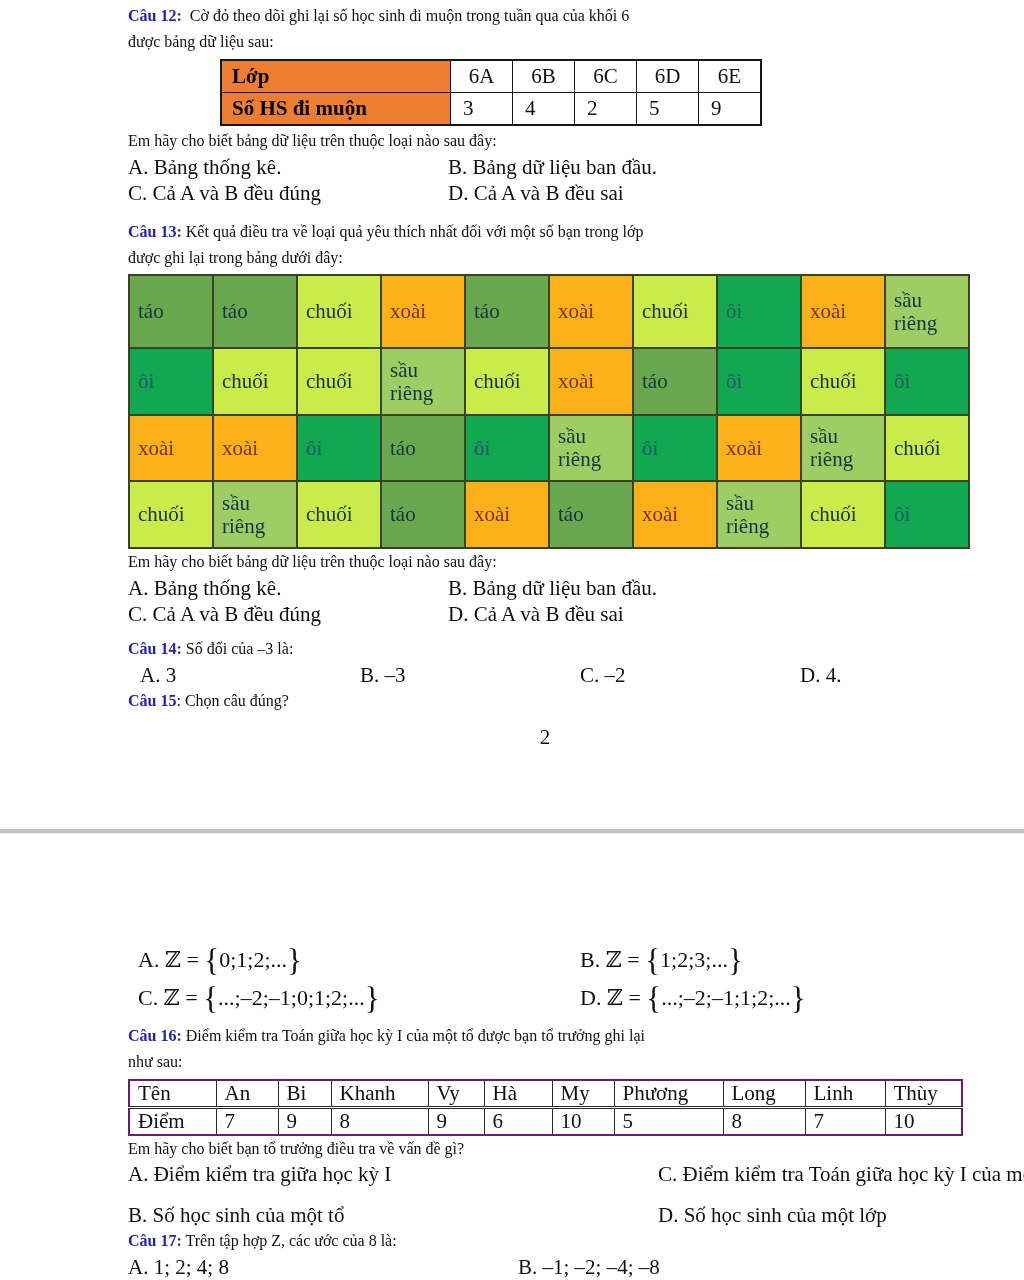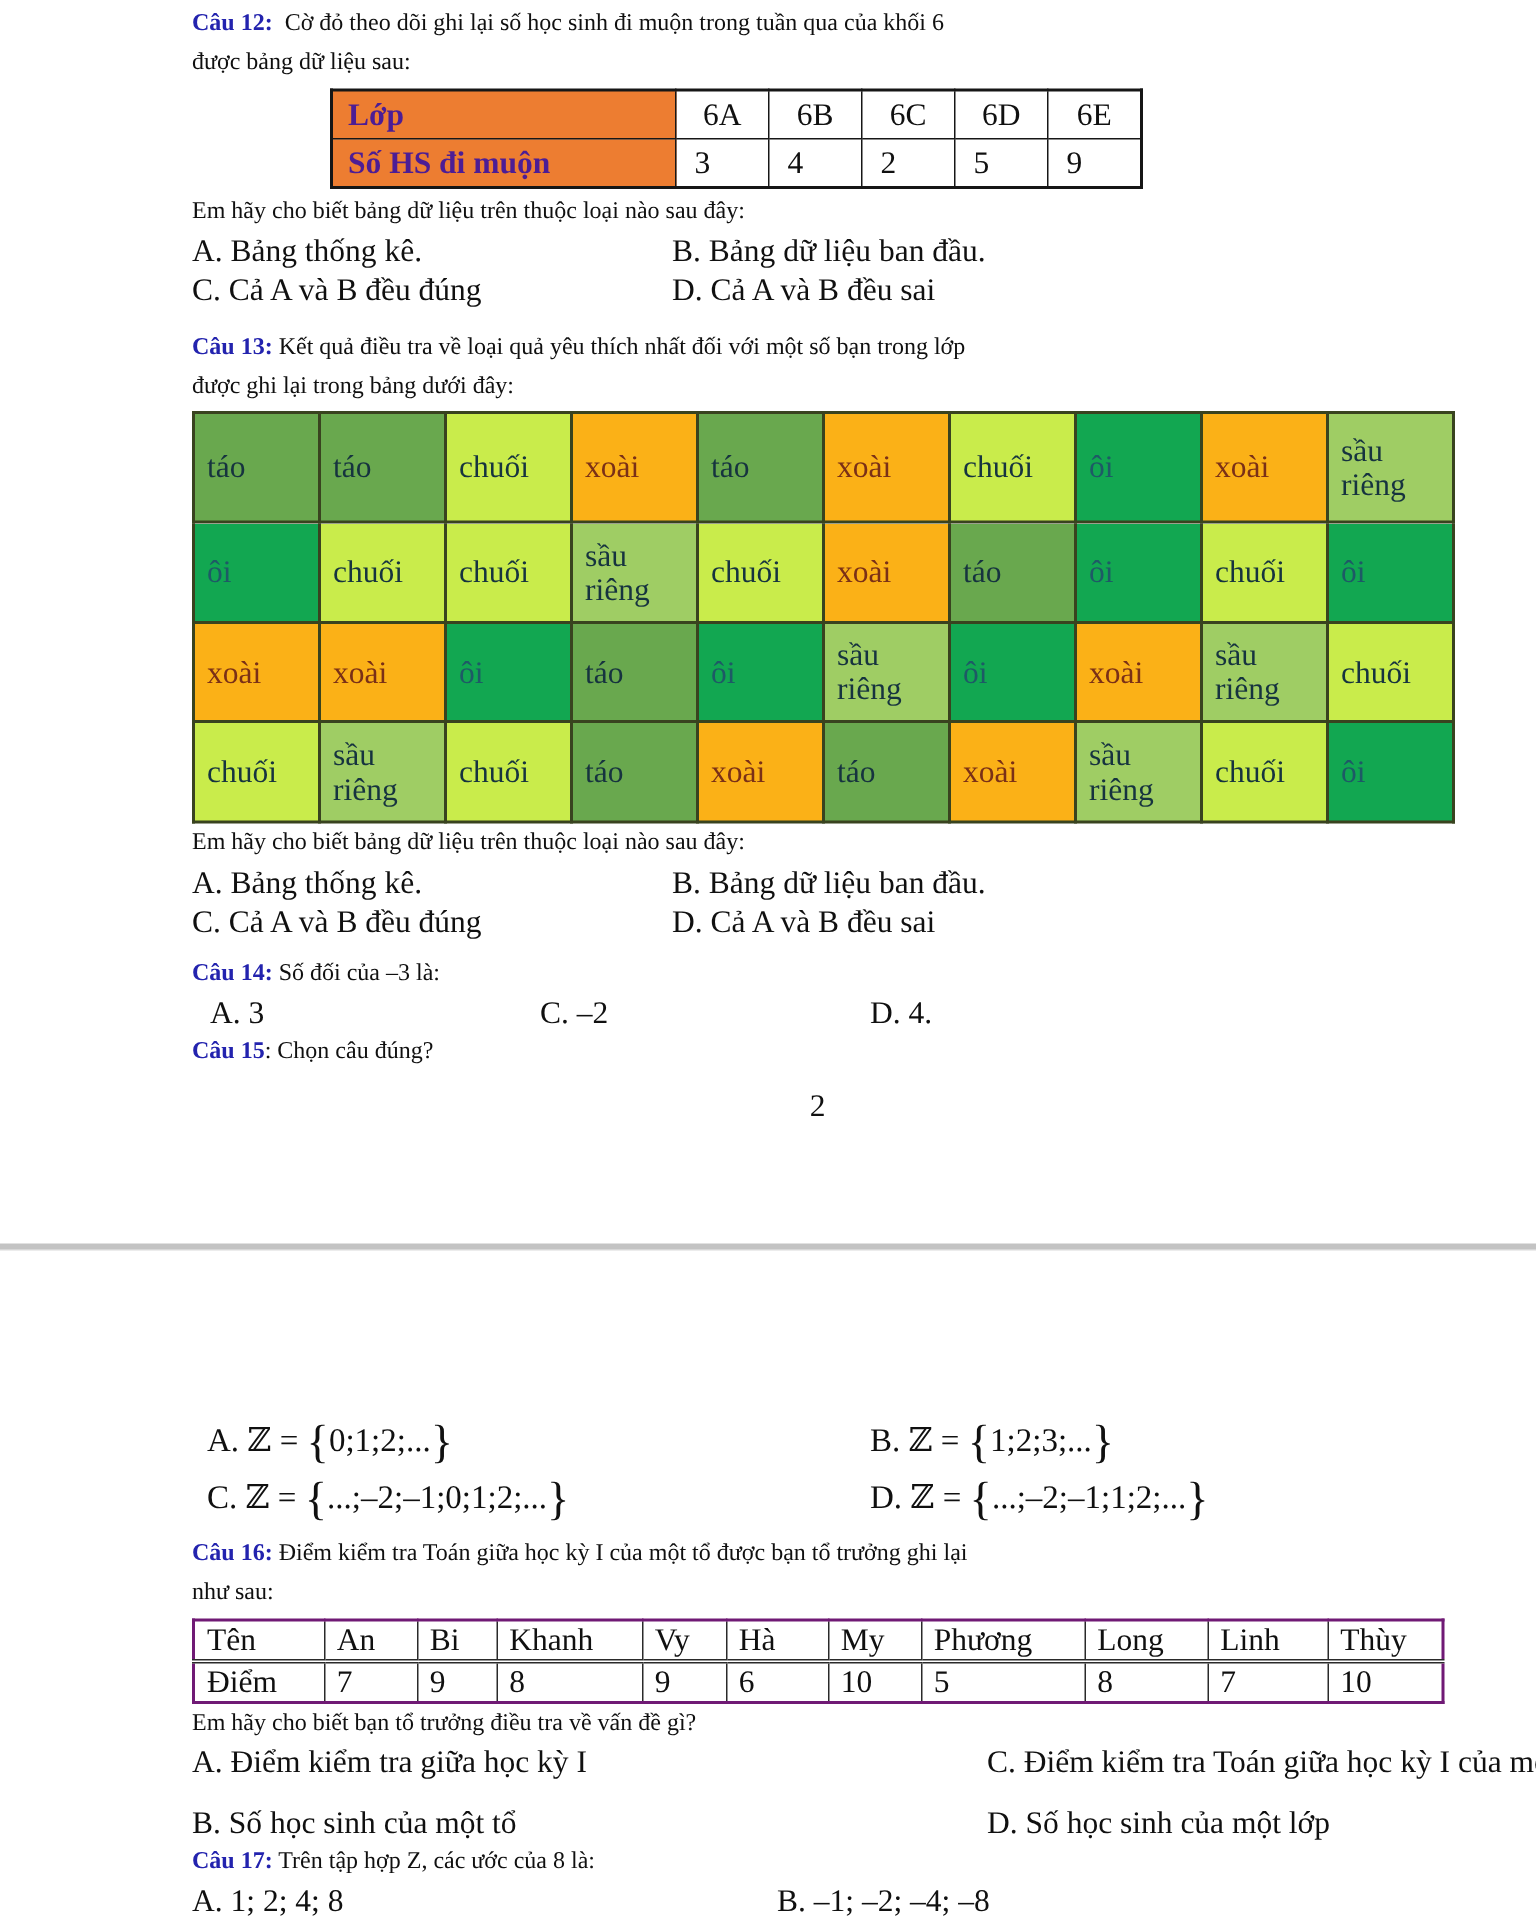--- a/index.html
+++ b/index.html
@@ -11,21 +11,21 @@
   .line{font-size:16px;line-height:26px;margin:0;white-space:nowrap}
   .qlabel{color:#2323AE;font-weight:bold}
   .mt14{margin-top:13px}
   .mt10{margin-top:9px}
 
   table{border-collapse:collapse}
 
   
   #q12-table{margin:4px 0 2px 92px;border:2px solid #161616}
   #q12-table td{border:1px solid #161616;font-size:21px;height:29px}
-  #q12-table .hdr{background:#ED7D31;font-weight:bold;width:210px;padding:0 8px 0 10px;color:#4c1d95}
+  #q12-table .hdr{background:#ED7D31;font-weight:bold;width:210px;padding:0 8px 0 10px;color:#000000}
   #q12-table .ccol{width:48px;text-align:center}
   #q12-table .val{width:48px;padding-left:12px}
 
   
   #fruit-table{margin-top:3px;table-layout:fixed;width:842px;border:2px solid #39431f}
   #fruit-table td{
     border:2px solid #39431f;font-size:21px;line-height:23px;
     padding:2px 4px 2px 8px;vertical-align:middle;overflow:hidden;
   }
   #fruit-table tr:nth-child(1){height:73px}
@@ -150,20 +150,21 @@
   <div class="opts opts2">
       <div class="opt">A. Bảng thống kê.</div>
       <div class="opt">B. Bảng dữ liệu ban đầu.</div>
       <div class="opt">C. Cả A và B đều đúng</div>
       <div class="opt">D. Cả A và B đều sai</div>
     </div>
 
   <p class="line mt10"><span class="qlabel">Câu 14:</span> <span>Số đối của –3 là:</span></p>
   <div class="opts opts4">
       <div class="opt">A. 3</div>
+      <div class="opt">B. –3</div>
       <div class="opt">C. –2</div>
       <div class="opt">D. 4.</div>
     </div>
 
   <p class="line"><span class="qlabel">Câu 15</span><span>: Chọn câu đúng?</span></p>
 
   <p class="pagenum">2</p>
 </div>
 
 <div id="divider"></div>

